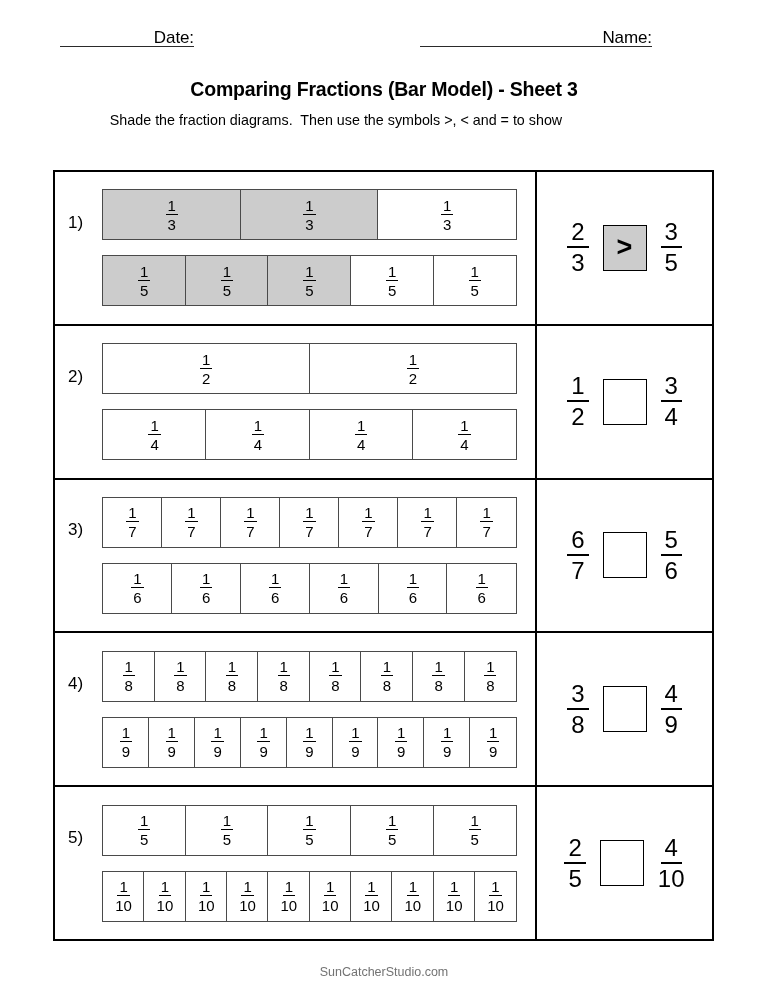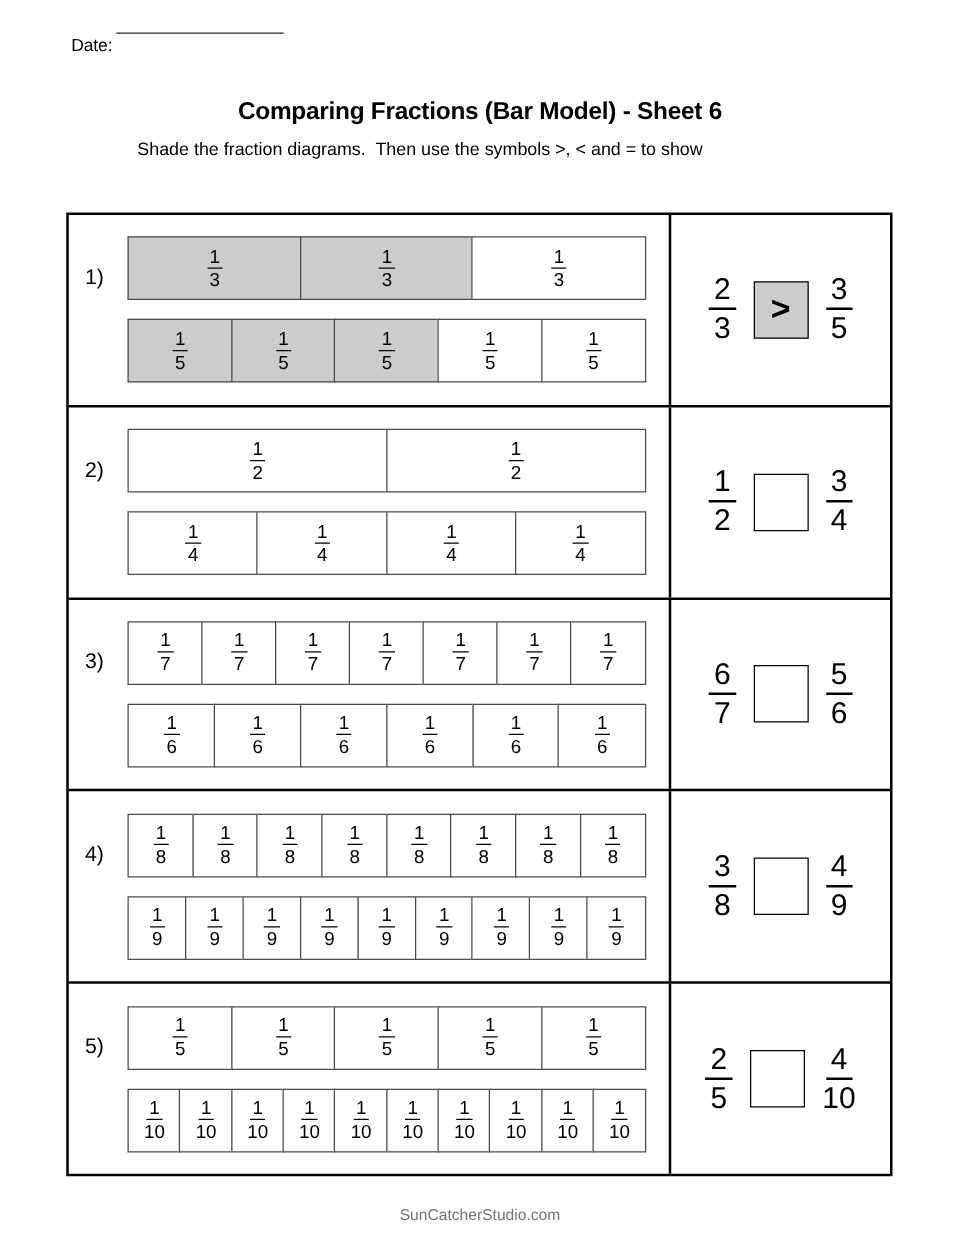--- a/index.html
+++ b/index.html
@@ -21,22 +21,23 @@
   .header-row {
     position: absolute;
     top: 28px;
     left: 0;
     width: 768px;
     height: 30px;
   }
   .field {
     position: absolute;
     display: flex;
-    align-items: flex-start;
-    font-size: 14px;
+    align-items: flex-end;
+    font-size: 17px;
+    flex-direction: column;
   }
   .field-date { left: 57px; }
   .field-name { left: 417px; }
   .field-label {
     white-space: nowrap;
     letter-spacing: -0.1px;
   }
   .field-rule {
     display: inline-block;
     border-bottom: 1.6px solid #2a2a2a;
@@ -199,23 +200,27 @@
   }
 </style>
 </head>
 <body>
 
 <div class="header-row">
   <div class="field field-date">
     <span class="field-label">Date:</span>
     <span class="field-rule rule-date"></span>
   </div>
+  <div class="field field-name">
+    <span class="field-label">Name:</span>
+    <span class="field-rule rule-name"></span>
+  </div>
 </div>
 
-<div class="title">Comparing Fractions (Bar Model) - Sheet 6</div>
+<div class="title">Comparing Fractions (Bar Model) - Sheet 3</div>
 
 <div class="instructions">
   <span class="line">Shade the fraction diagrams.  Then use the symbols &gt;, &lt; and = to show</span>
 </div>
 
 <div class="sheet" id="sheet">
     <div class="prow">
       <div class="diagram-cell">
         <div class="qnum">1)</div>
         <div class="bar h-std bar-top">

